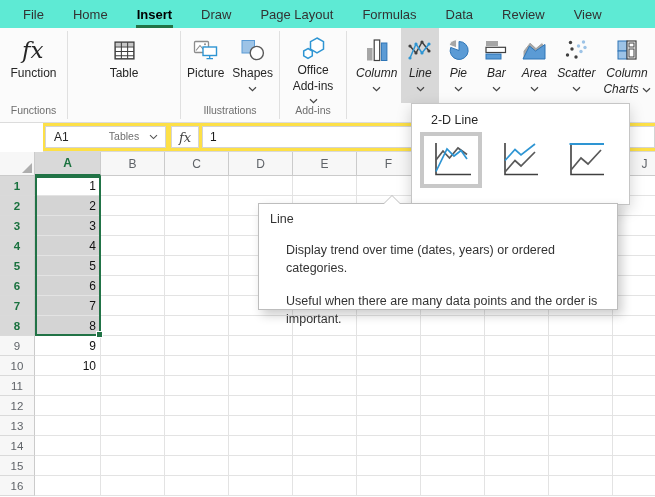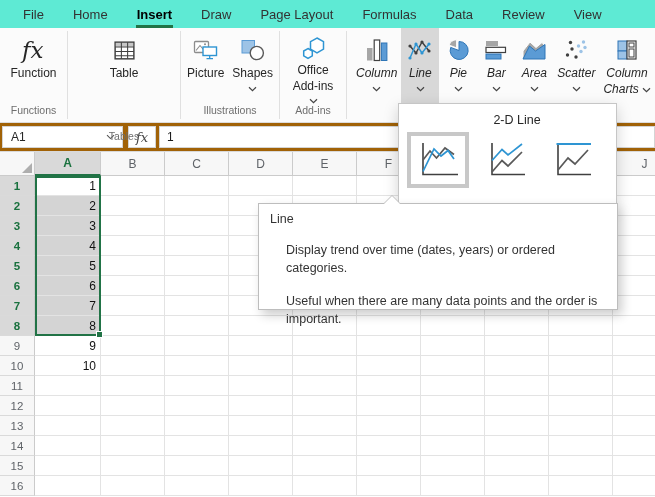--- a/index.html
+++ b/index.html
@@ -31,21 +31,21 @@
   .rsep { width:1px; background:#e0e0e0; margin:3px 0; }
   .rbtn { display:flex; flex-direction:column; align-items:center; padding:7px 4px 0 4px;
           height:75px; min-width:38px; cursor:pointer; }
   .rbtn.active { background:#d8d8d8; }
   .ricon { height:30px; display:flex; align-items:center; justify-content:center; }
   .rlabel { font-size:12px; color:#262626; line-height:13.5px; text-align:center; margin-top:2px; white-space:nowrap; }
   .rchev { margin-top:3px; line-height:6px; }
   .rchev-inline { margin-left:3px; }
 
   
-  .formulabar { height:29px; background:#a16207; display:flex; align-items:center; border-bottom:1px solid #d9d9d9; }
+  .formulabar { height:29px; background:#fde047; display:flex; align-items:center; border-bottom:1px solid #d9d9d9;margin-left:43px; }
   .namebox { width:121px; height:22px; background:#fff; border:1px solid #d4d4d4; margin-left:2px;
              display:flex; align-items:center; padding-left:8px; font-size:12px; color:#262626; cursor:pointer; }
   .namebox .nchev { margin-left:auto; margin-right:7px; display:flex; }
   .fxbtn { width:28px; height:22px; background:#fff; border:1px solid #d4d4d4; margin-left:5px;
            display:flex; align-items:center; justify-content:center;
            font-family:"DejaVu Serif", serif; font-style:italic; font-size:13px; color:#444; cursor:pointer; }
   .formulafield { flex:1; height:22px; background:#fff; border:1px solid #d4d4d4; margin-left:3px;
                   display:flex; align-items:center; padding-left:7px; font-size:12px; color:#1a1a1a; cursor:text; }
 
   
@@ -65,22 +65,22 @@
   .cell { width:64px; flex:none; border-right:1px solid #e3e3e3; border-bottom:1px solid #e3e3e3;
           display:flex; align-items:center; justify-content:flex-end; padding-right:4px; font-size:12px; color:#111; cursor:cell; }
   .cell.first { width:66px; }
   .cell.selfill { background:#d4d4d4; }
   .selbox { position:absolute; left:35px; top:24px; width:66px; height:160px;
             border:2px solid #217346; pointer-events:none; }
   .fillhandle { position:absolute; right:-4px; bottom:-4px; width:7px; height:7px;
                 background:#217346; border:1px solid #fff; }
 
   
-  .chartmenu { position:absolute; left:398px; top:103px; width:219px; height:102px; background:#fff;
-               border:1px solid #c6c6c6; box-shadow:0 5px 14px rgba(0,0,0,.18); z-index:20;text-align:center; }
+  .chartmenu { position:absolute; left:411px; top:103px; width:219px; height:102px; background:#fff;
+               border:1px solid #c6c6c6; box-shadow:0 5px 14px rgba(0,0,0,.18); z-index:20; }
   .cmtitle { font-size:12.5px; color:#262626; padding:9px 0 0 19px; }
   .thumbs { display:flex; align-items:center; padding:5px 0 0 8px; gap:8px; }
   .thumb { padding:4px; border:4px solid transparent; cursor:pointer; line-height:0; }
   .thumb.sel { border-color:#c8c8c8; }
 
   
   .tip { position:absolute; left:258px; top:203px; width:360px; height:107px; background:#fff;
          border:1px solid #bdbdbd; box-shadow:4px 5px 10px rgba(0,0,0,.20); z-index:30;
          padding:8px 14px 0 11px; font-size:12.5px; color:#333; }
   .tip::before { content:''; position:absolute; top:-9px; left:124px;

